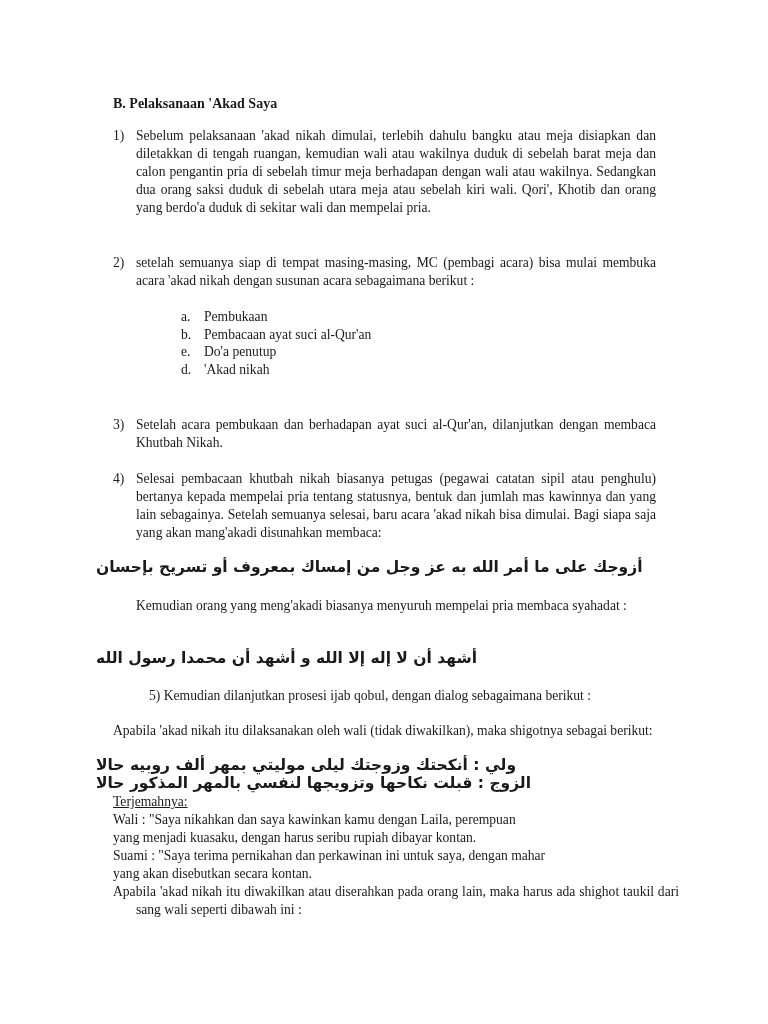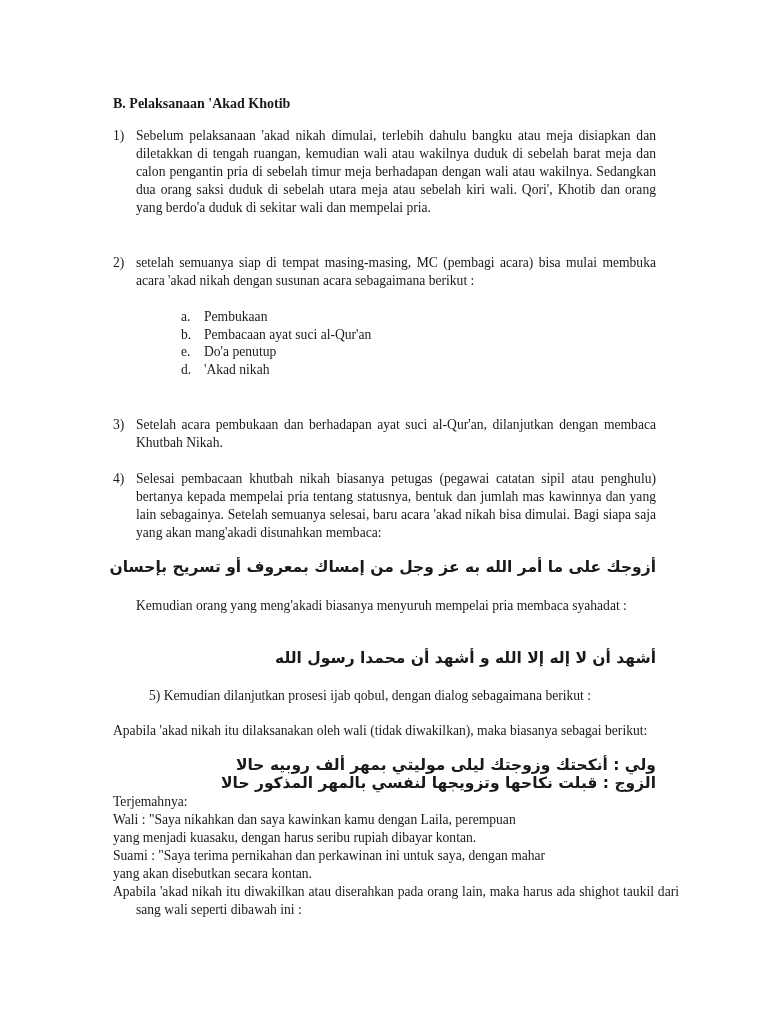--- a/index.html
+++ b/index.html
@@ -11,34 +11,34 @@
     .page { position: absolute; left: 113px; top: 0; width: 543px; }
     .heading { position: absolute; top: 95px; left: 0; font-weight: bold; font-size: 14px; }
     .item { position: absolute; left: 0; width: 543px; text-align: justify; }
     .item .num { position: absolute; left: 0; top: 0; }
     .item .body { margin-left: 23px; text-align: justify; }
     .hang { padding-left: 23px; text-indent: -23px; text-align: justify; }
     .sublist { position: absolute; left: 68px; top: 308px; }
     .sublist .row { height: 17.5px; }
     .sublist .lbl { display: inline-block; width: 23px; }
     .arabic {
-      position: absolute; direction: rtl; text-align: right;
+      position: absolute; direction: rtl; text-align: left;
       font-family: "DejaVu Sans", sans-serif; font-weight: bold; font-size: 15.5px;
       right: 0; width: 560px; left: auto;
     }
     .indent-block { position: absolute; left: 23px; width: 520px; text-align: justify; }
     .plain { position: absolute; left: 0; width: 543px; }
-    .underline { }
+    .underline { text-decoration: underline; }
   </style>
 </head>
 <body>
 
 <div class="page">
 
-  <div class="heading">B. Pelaksanaan 'Akad Khotib</div>
+  <div class="heading">B. Pelaksanaan 'Akad Saya</div>
 
   <div class="item" style="top:127px;">
     <span class="num">1)</span>
     <div class="body">Sebelum pelaksanaan 'akad nikah dimulai, terlebih dahulu bangku atau meja disiapkan dan diletakkan di tengah ruangan, kemudian wali atau wakilnya duduk di sebelah barat meja dan calon pengantin pria di sebelah timur meja berhadapan dengan wali atau wakilnya. Sedangkan dua orang saksi duduk di sebelah utara meja atau sebelah kiri wali. Qori', Khotib dan orang yang berdo'a duduk di sekitar wali dan mempelai pria.</div>
   </div>
 
   <div class="item" style="top:254px;">
     <span class="num">2)</span>
     <div class="body">setelah semuanya siap di tempat masing-masing, MC (pembagi acara) bisa mulai membuka acara 'akad nikah dengan susunan acara sebagaimana berikut :</div>
   </div>
@@ -61,21 +61,21 @@
   </div>
 
   <div class="arabic" style="top:558px;">أزوجك على ما أمر الله به عز وجل من إمساك بمعروف أو تسريح بإحسان</div>
 
   <div class="indent-block" style="top:597px;">Kemudian orang yang meng'akadi biasanya menyuruh mempelai pria membaca syahadat :</div>
 
   <div class="arabic" style="top:649px;">أشهد أن لا إله إلا الله و أشهد أن محمدا رسول الله</div>
 
   <div class="plain" style="top:687px;margin-left:36px;">5) Kemudian dilanjutkan prosesi ijab qobul, dengan dialog sebagaimana berikut :</div>
 
-  <div class="plain hang" style="top:722px;">Apabila 'akad nikah itu dilaksanakan oleh wali (tidak diwakilkan), maka biasanya sebagai berikut:</div>
+  <div class="plain hang" style="top:722px;">Apabila 'akad nikah itu dilaksanakan oleh wali (tidak diwakilkan), maka shigotnya sebagai berikut:</div>
 
   <div class="arabic" style="top:756px; line-height:18px;">ولي : أنكحتك وزوجتك ليلى موليتي بمهر ألف روبيه حالا</div>
   <div class="arabic" style="top:774px; line-height:18px;">الزوج : قبلت نكاحها وتزويجها لنفسي بالمهر المذكور حالا</div>
 
   <div class="plain underline" style="top:793px;">Terjemahnya:</div>
   <div class="plain" style="top:811px;">Wali : "Saya nikahkan dan saya kawinkan kamu dengan Laila, perempuan</div>
   <div class="plain" style="top:829px;">yang menjadi kuasaku, dengan harus seribu rupiah dibayar kontan.</div>
   <div class="plain" style="top:847px;">Suami : "Saya terima pernikahan dan perkawinan ini untuk saya, dengan mahar</div>
   <div class="plain" style="top:865px;">yang akan disebutkan secara kontan.</div>
 

